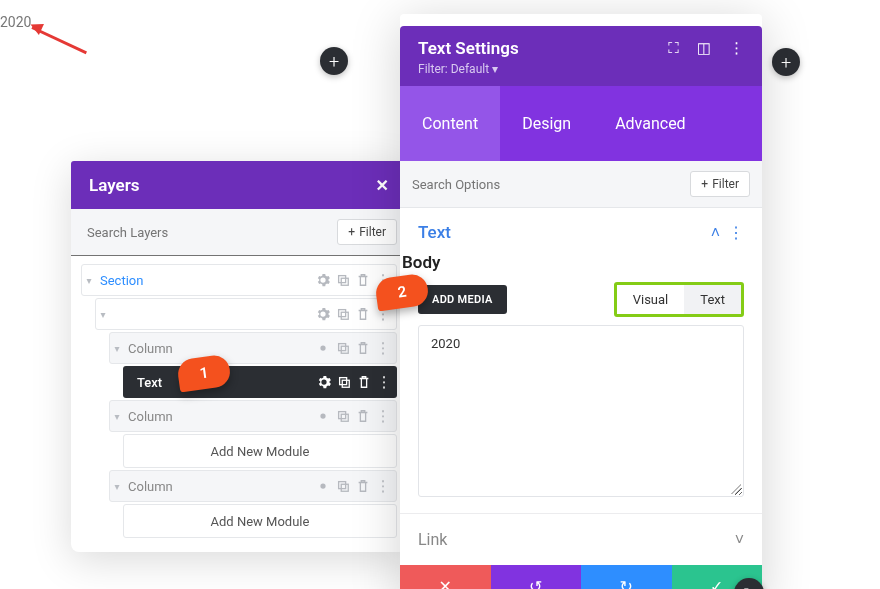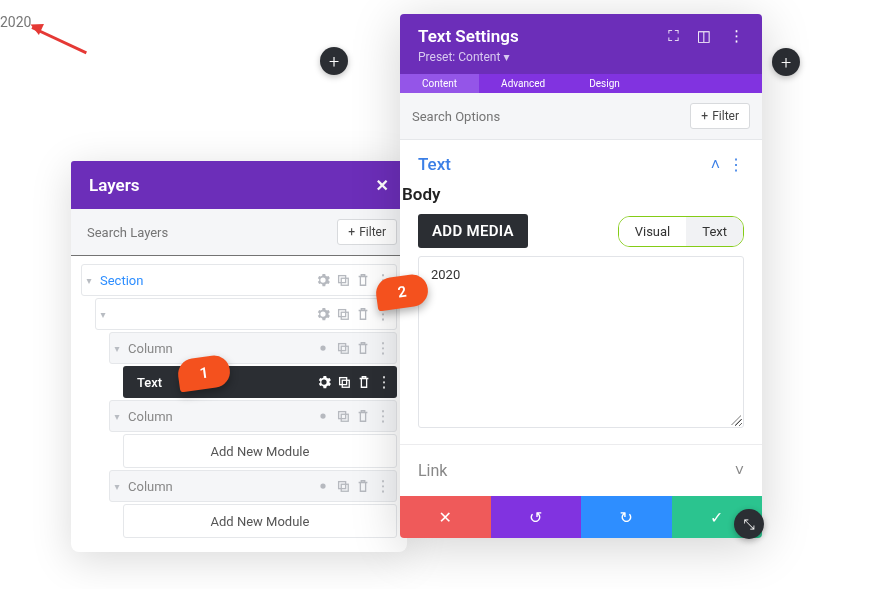--- a/index.html
+++ b/index.html
@@ -40,38 +40,38 @@
 .tree-row.textmod .icons svg, .tree-row.textmod .icons span { color: #fff; }
 .add-module { margin-left: 42px; background: #fff; border: 1px solid #e5e7ea; height: 34px; display: flex; align-items: center; justify-content: center; font-size: 13px; color: #555; cursor: pointer; margin-bottom: 2px; border-radius: 3px; }
 
 
 .step1 { position: absolute; top: 357px; left: 178px; z-index: 5; }
 .step2 { position: absolute; top: 276px; left: 376px; z-index: 5; }
 .step-badge { width: 52px; height: 32px; background: #f4511e; border-radius: 18px 18px 18px 4px; display: flex; align-items: center; justify-content: center; color: #fff; font-weight: 600; font-size: 15px; box-shadow: 0 4px 8px rgba(0,0,0,.3); transform: rotate(-8deg); }
 
 
 .settings { position: absolute; top: 14px; left: 400px; width: 362px; background: #fff; box-shadow: 0 8px 50px rgba(0,0,0,.18); border-radius: 4px; }
-.settings-hdr { background: #6c2eb9; color: #fff; padding: 12px 18px 10px 18px; border-radius: 4px 4px 0 0; }
+.settings-hdr { background: #6c2eb9; color: #fff; padding: 12px 18px 10px 18px; border-radius: 4px 4px 0 0; margin-top: 12px; }
 .settings-hdr-top { display: flex; justify-content: space-between; align-items: center; }
 .settings-hdr-top h3 { font-size: 17px; font-weight: 600; }
 .hdr-icons { display: flex; gap: 18px; align-items: center; }
 .hdr-icons span { cursor: pointer; font-size: 15px; }
 .preset { font-size: 12px; color: #d8c9f0; margin-top: 4px; cursor: pointer; }
 .tabs { background: #8133e0; display: flex; }
-.tab { padding: 4px 22px; font-size: 10px; color: #fff; cursor: pointer; }
+.tab { padding: 28px 22px; font-size: 16px; color: #fff; cursor: pointer; }
 .tab.active { background: #9455e8; }
 .search-row { background: #f5f6f8; border-bottom: 1px solid #e5e7ea; display: flex; align-items: center; padding: 10px 12px; gap: 20px; }
 .search-row input { flex: 1; border: none; background: transparent; font-size: 13px; color: #888; outline: none; }
 .section-hdr { display: flex; align-items: center; justify-content: space-between; padding: 14px 18px 10px 18px; }
 .section-hdr h4 { color: #3b7fe6; font-size: 17px; font-weight: 500; }
 .section-hdr .collapse { color: #3b7fe6; cursor: pointer; display: flex; gap: 8px; align-items: center; }
 .body-label { padding: 0 2px; font-size: 17px; font-weight: 600; color: #222; }
 .editor-bar { display: flex; align-items: center; justify-content: space-between; padding: 10px 18px 0 18px; }
-.add-media { background: #2b2e33; color: #fff; border: none; padding: 8px 14px; font-size: 15px; font-weight: 600; border-radius: 3px; cursor: pointer; letter-spacing: .3px; }
-.editor-tabs { display: flex; border: 1px solid #84cc16; border-radius: 12px; overflow: hidden; }
+.add-media { background: #2b2e33; color: #fff; border: none; padding: 8px 14px; font-size: 11px; font-weight: 600; border-radius: 3px; cursor: pointer; letter-spacing: .3px; }
+.editor-tabs { display: flex; border: 3px solid #84cc16; border-radius: 3px; overflow: hidden; }
 .editor-tab { padding: 7px 16px; font-size: 13px; color: #333; cursor: pointer; background: #fff; }
 .editor-tab.active { background: #f1f2f4; }
 .editor-area { margin: 8px 18px 16px 18px; border: 1px solid #e2e4e8; border-radius: 3px; height: 172px; padding: 10px 12px; font-size: 13px; color: #333; resize: both; overflow: auto; position: relative; }
 .editor-area::after { content: ""; position: absolute; right: 2px; bottom: 2px; width: 10px; height: 10px; background: linear-gradient(135deg, transparent 50%, #bbb 50%, #bbb 60%, transparent 60%, transparent 70%, #bbb 70%, #bbb 80%, transparent 80%); }
 .link-sec { border-top: 1px solid #ececee; padding: 16px 18px; display: flex; justify-content: space-between; align-items: center; color: #888; font-size: 16px; cursor: pointer; }
 .action-bar { display: flex; height: 42px; border-radius: 0 0 4px 4px; overflow: hidden; }
 .action-bar div { flex: 1; display: flex; align-items: center; justify-content: center; color: #fff; font-size: 16px; cursor: pointer; }
 .act-del { background: #ef5a5a; }
 .act-undo { background: #8133e0; }
 .act-redo { background: #2e8eff; }
@@ -267,27 +267,27 @@
   <div class="settings-hdr">
     <div class="settings-hdr-top">
       <h3>Text Settings</h3>
       <div class="hdr-icons">
         <span>⛶</span>
         <span>◫</span>
         <span>⋮</span>
       </div>
     </div>
     <div class="preset">
-      <span>Preset: Content</span> <span>▾</span>
+      <span>Filter: Default</span> <span>▾</span>
     </div>
   </div>
   <div class="tabs">
     <div class="tab active">Content</div>
+    <div class="tab">Design</div>
     <div class="tab">Advanced</div>
-    <div class="tab">Design</div>
   </div>
   <div class="search-row">
     <input placeholder="Search Options" style="">
     <button class="filter-btn">
       <span>+</span>
       <span>Filter</span>
     </button>
   </div>
   <div class="section-hdr">
     <h4>Text</h4>

